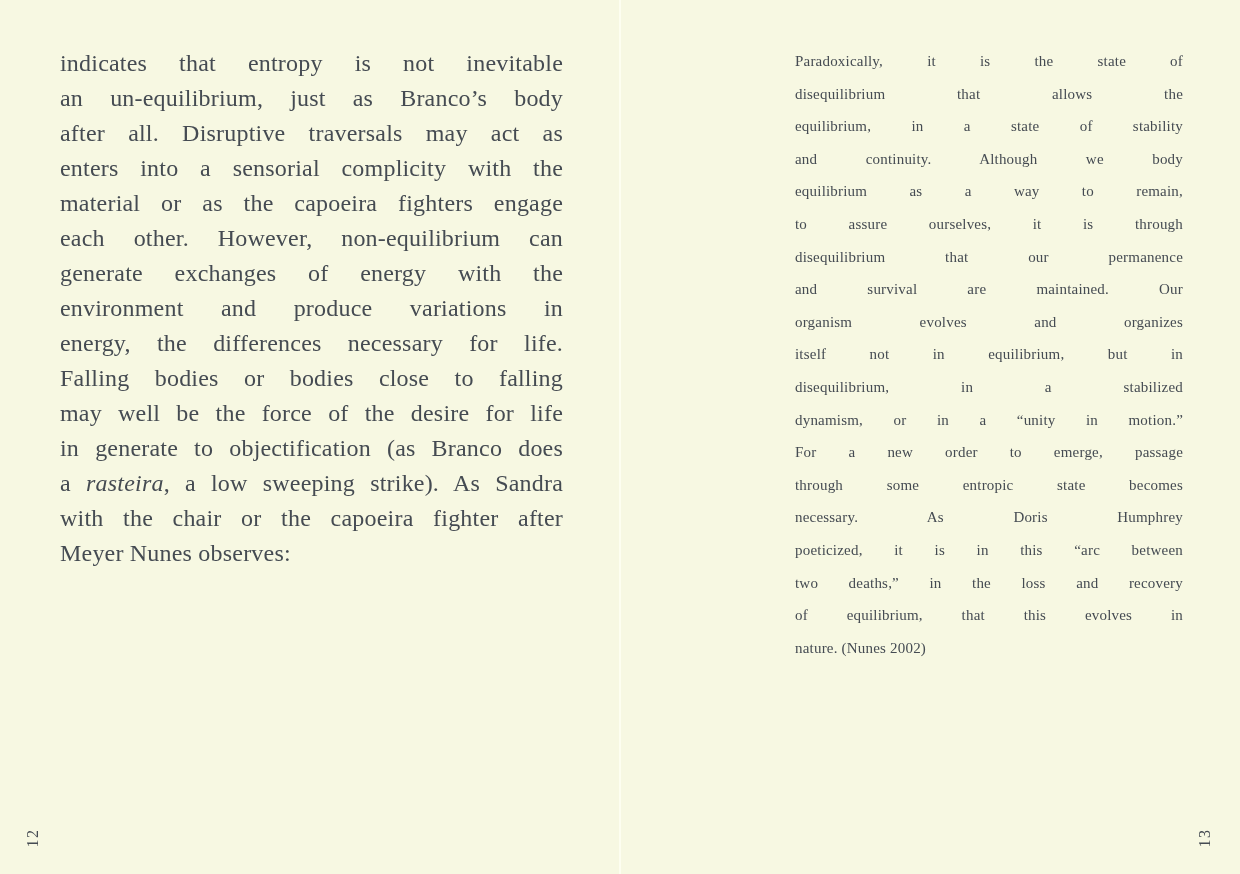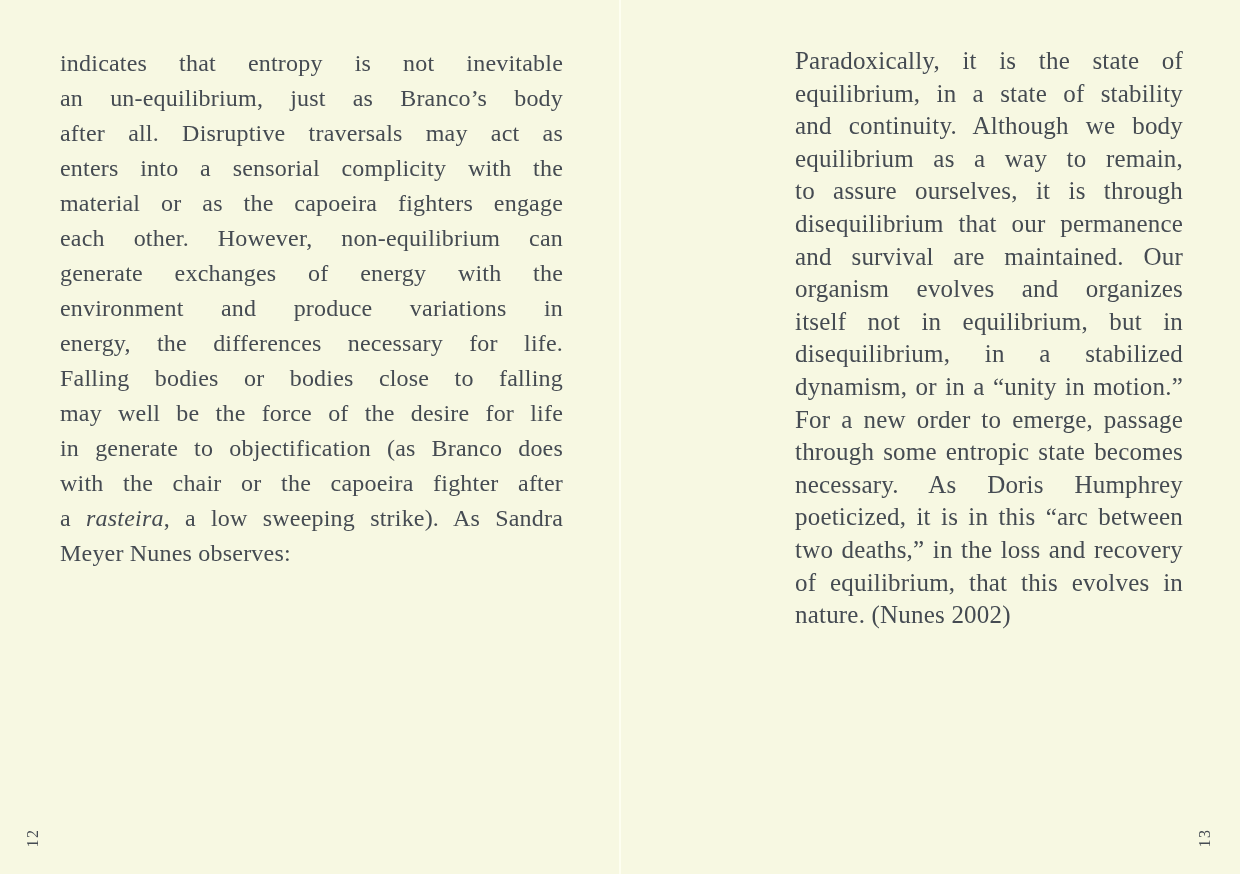--- a/index.html
+++ b/index.html
@@ -50,21 +50,21 @@
     top: 46px;
     width: 503px;
     font-size: 24px;
     line-height: 35px;
     letter-spacing: 0.2px;
   }
   .textblock-right {
     left: 175px;
     top: 45px;
     width: 388px;
-    font-size: 25px;
+    font-size: 15px;
     line-height: 32.6px;
     letter-spacing: 0.2px;
   }
   .line {
     text-align: justify;
     text-align-last: justify;
     white-space: normal;
   }
   .textblock .line:last-child {
     text-align-last: left;
@@ -94,30 +94,31 @@
         <div class="line">after all. Disruptive traversals may act as</div>
         <div class="line">enters into a sensorial complicity with the</div>
         <div class="line">material or as the capoeira fighters engage</div>
         <div class="line">each other. However, non-equilibrium can</div>
         <div class="line">generate exchanges of energy with the</div>
         <div class="line">environment and produce variations in</div>
         <div class="line">energy, the differences necessary for life.</div>
         <div class="line">Falling bodies or bodies close to falling</div>
         <div class="line">may well be the force of the desire for life</div>
         <div class="line">in generate to objectification (as Branco does</div>
+        <div class="line">a <i>rasteira</i>, a low sweeping strike). As Sandra</div>
         <div class="line">with the chair or the capoeira fighter after</div>
-        <div class="line">a <i>rasteira</i>, a low sweeping strike). As Sandra</div>
         <div class="line">Meyer Nunes observes:</div>
       </div>
     <div class="pagenum pagenum-left">12</div>
   </div>
 
   <div class="page page-right">
     <div class="textblock textblock-right">
         <div class="line">Paradoxically, it is the state of</div>
+        <div class="line">disequilibrium that allows the</div>
         <div class="line">equilibrium, in a state of stability</div>
         <div class="line">and continuity. Although we body</div>
         <div class="line">equilibrium as a way to remain,</div>
         <div class="line">to assure ourselves, it is through</div>
         <div class="line">disequilibrium that our permanence</div>
         <div class="line">and survival are maintained. Our</div>
         <div class="line">organism evolves and organizes</div>
         <div class="line">itself not in equilibrium, but in</div>
         <div class="line">disequilibrium, in a stabilized</div>
         <div class="line">dynamism, or in a “unity in motion.”</div>

